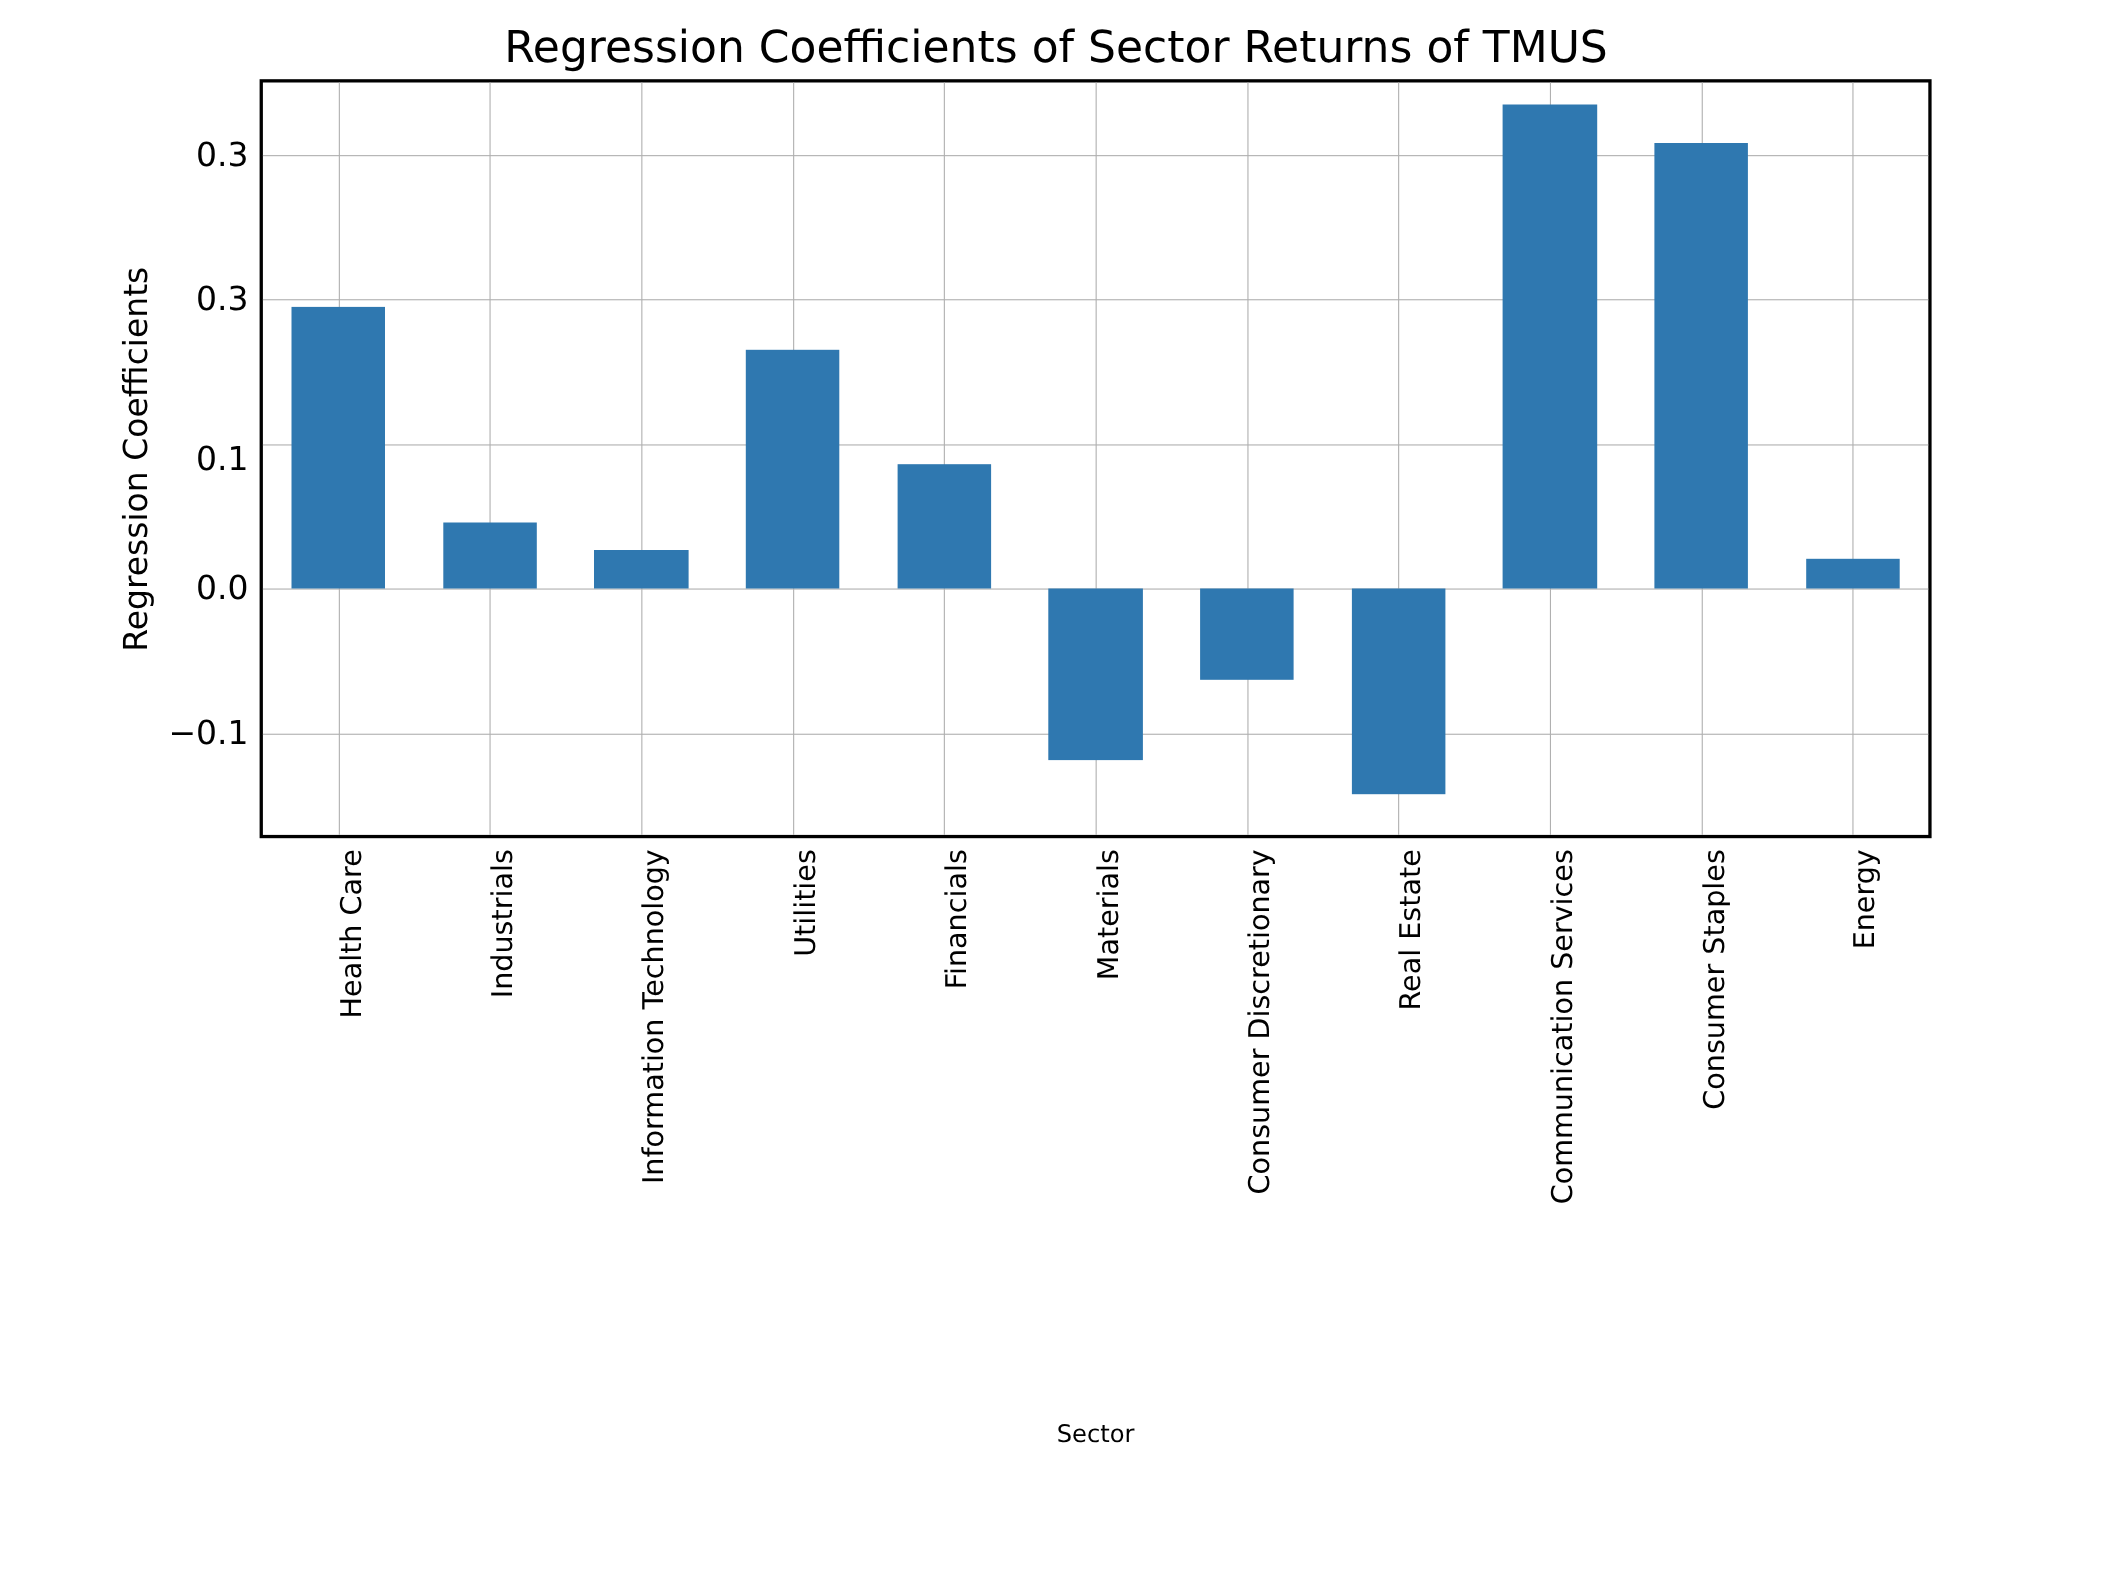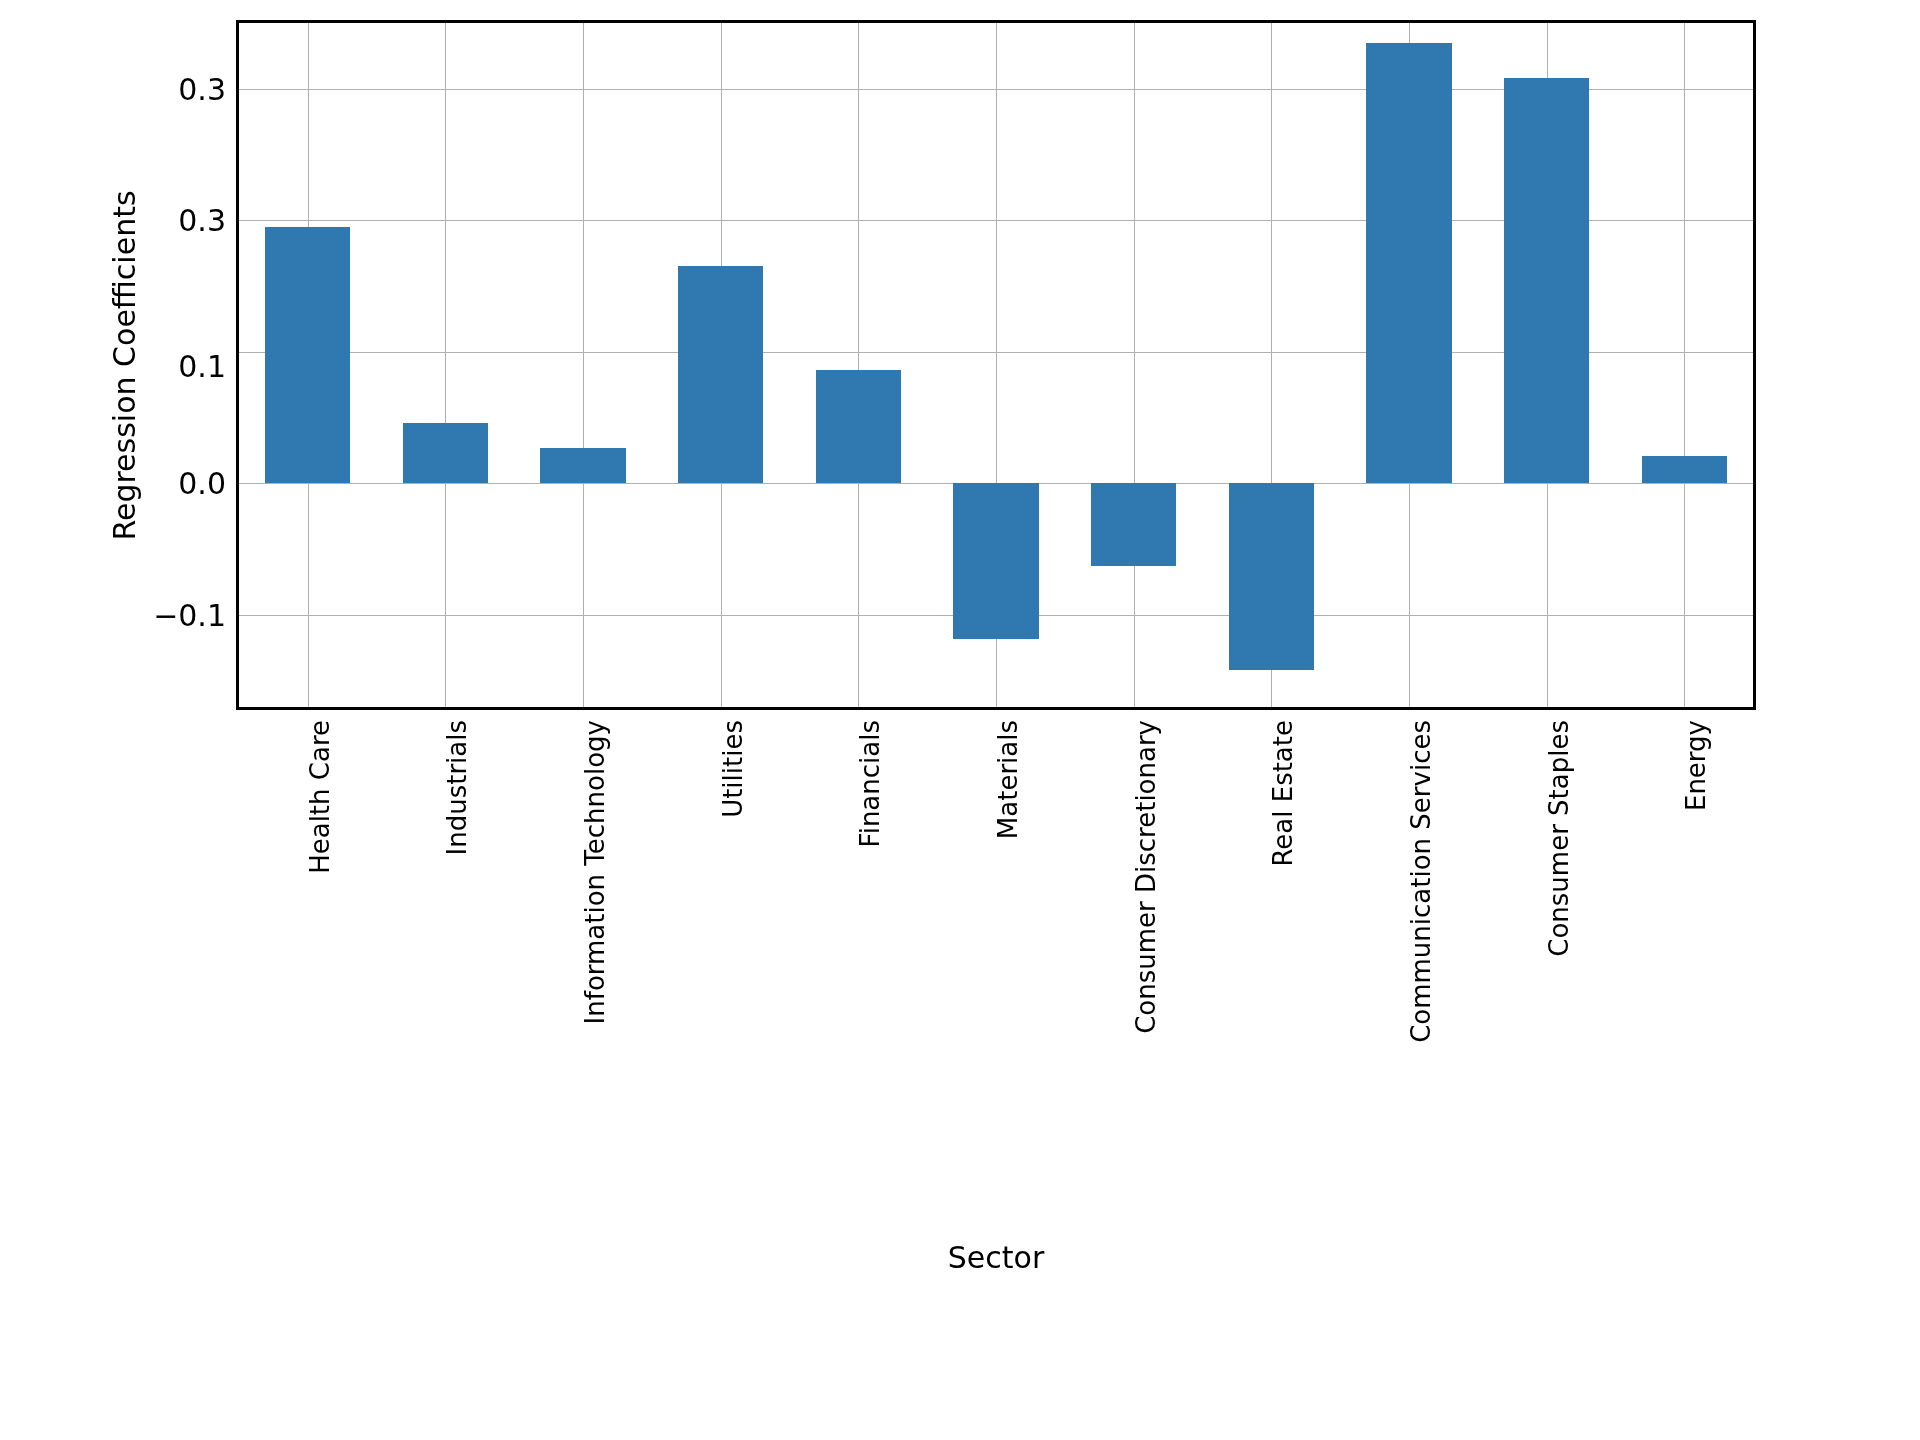--- a/index.html
+++ b/index.html
@@ -91,30 +91,31 @@
   .xtick {
     position: absolute;
     top: 10px;
     transform-origin: top center;
     transform: translateX(-50%) rotate(-90deg) translateX(-50%);
     white-space: nowrap;
     font-size: 26px;
   }
   .xlabel {
     text-align: center;
-    font-size: 30px;
+    font-size: 22px;
     margin-left: 136px;
     width: 1520px;
     margin-top: 10px;
   }
 </style>
 </head>
 <body>
 
 <div class="chart-wrap">
+  <div class="title">Regression Coefficients of Sector Returns of TMUS</div>
 
   <div class="chart-row">
     <div class="ylabel-col">
       <div class="ylabel">Regression Coefficients</div>
     </div>
     <div class="ytick-col" id="ytick-col">
         <div class="ytick" style="top: 594.923px;">−0.1</div>
         <div class="ytick" style="top: 463.385px;">0.0</div>
         <div class="ytick" style="top: 331.846px; margin-top: 14px;">0.1</div>
         <div class="ytick" style="top: 200.308px;">0.3</div>

